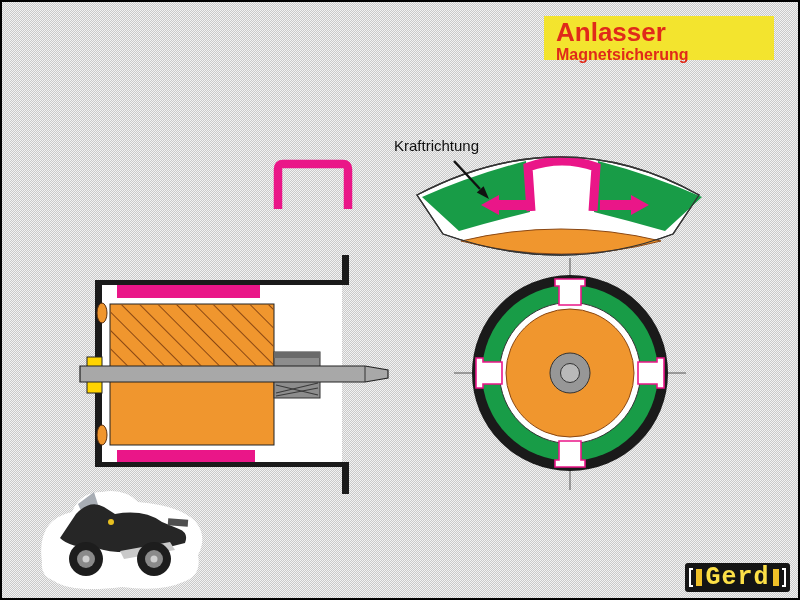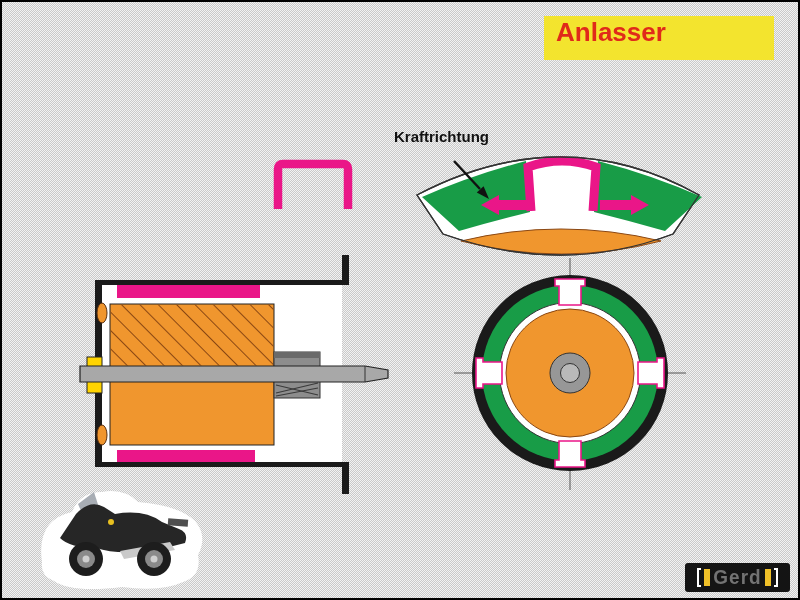--- a/index.html
+++ b/index.html
@@ -16,45 +16,46 @@
     background:var(--title_bg,#f3e42e);
     padding:3px 0 0 12px;box-sizing:border-box;
   }
   .title-box .title{
     font-size:26px;font-weight:bold;color:var(--title_text,#e02a1a);line-height:1.05;
   }
   .title-box .subtitle{
     font-size:16px;font-weight:bold;color:var(--title_text,#e02a1a);line-height:1.1;
   }
   .kraft-label{
-    position:absolute;left:392px;top:126px;
-    font-size:15px;font-weight:bold;color:#111;
+    position:absolute;left:392px;top:135px;
+    font-size:15px;font-weight:normal;color:#111;
   }
   .diagram-svg{position:absolute;left:0;top:0;}
   .logo{
     position:absolute;left:683px;top:561px;width:105px;height:29px;
     background:var(--logo_bg,#141414);border-radius:3px;
     display:flex;align-items:center;justify-content:center;gap:3px;
   }
   .logo .bracket-l{width:4px;height:19px;border-left:2px solid #fff;border-top:2px solid #fff;border-bottom:2px solid #fff;box-sizing:border-box;}
   .logo .bracket-r{width:4px;height:19px;border-right:2px solid #fff;border-top:2px solid #fff;border-bottom:2px solid #fff;box-sizing:border-box;}
   .logo .ybar{width:6px;height:17px;background:var(--logo_accent,#f0c028);}
   .logo .logo-text{
-    color:#737373;font-weight:bold;font-size:19px;letter-spacing:1px;
-    font-family:Liberation Sans, sans-serif;line-height:1;
+    color:#fde047;font-weight:bold;font-size:25px;letter-spacing:1px;
+    font-family:Liberation Mono, monospace;line-height:1;
     transform:scaleY(1.05);
   }
 </style>
 </head>
 <body>
 
 <div class="page">
 
   <div class="title-box">
     <div class="title">Anlasser</div>
+    <div class="subtitle">Magnetsicherung</div>
   </div>
 
   <div class="kraft-label">Kraftrichtung</div>
 
   <svg class="diagram-svg" width="800" height="600" viewBox="0 0 800 600">
     <defs>
       <pattern id="hatch" patternUnits="userSpaceOnUse" width="13" height="13" patternTransform="rotate(-45)">
         <line x1="0" y1="0" x2="0" y2="13" stroke="var(--hatch_brown,#8a4713)" stroke-width="2"></line>
       </pattern>
     </defs>

